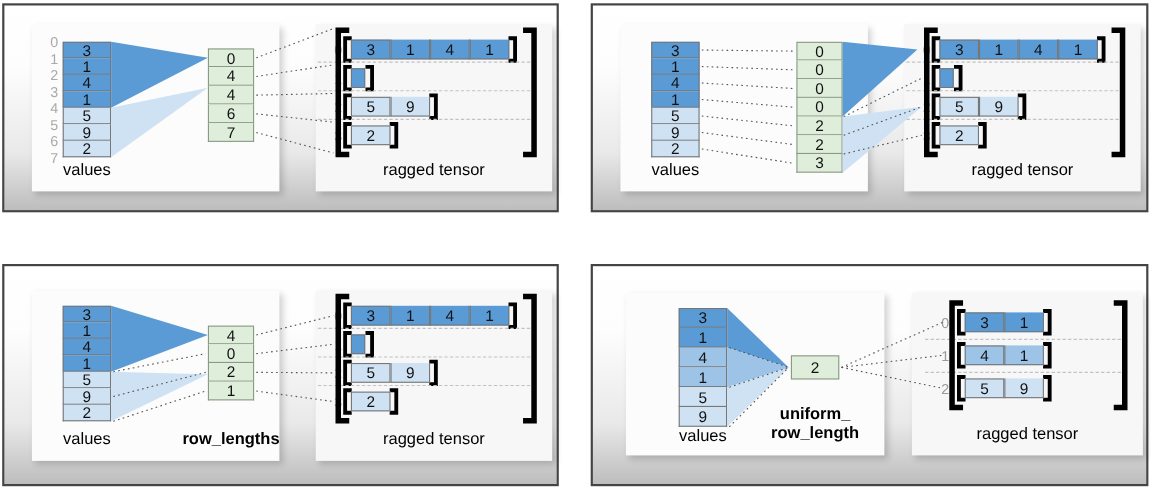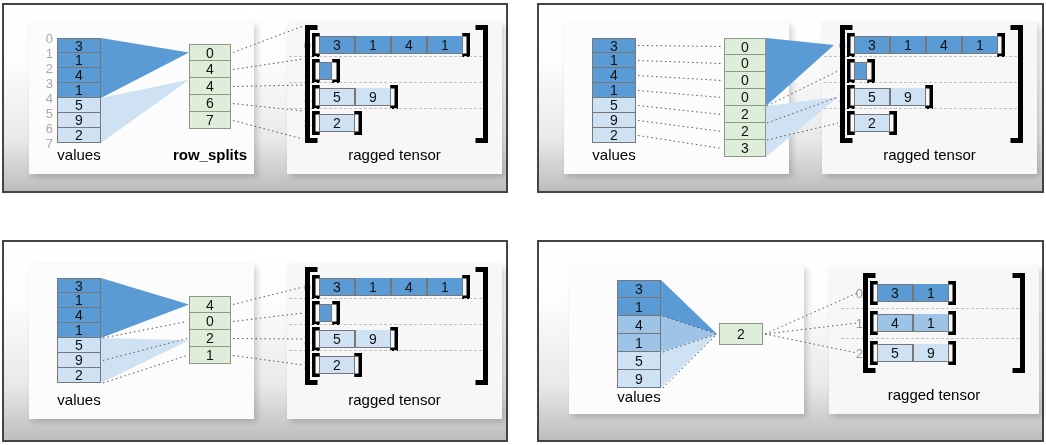--- a/index.html
+++ b/index.html
@@ -68,21 +68,20 @@
           <div class="idx" style="left: 10px; top: 114px;">7</div>
         </div>
         <div class="col" style="left: 160px; top: 22px; width: 42px;">
           <div class="cell gcell" style="width: 42px; height: 17px;">0</div>
           <div class="cell gcell" style="width: 42px; height: 17px;">4</div>
           <div class="cell gcell" style="width: 42px; height: 17px;">4</div>
           <div class="cell gcell" style="width: 42px; height: 17px;">6</div>
           <div class="cell gcell" style="width: 42px; height: 17px;">7</div>
         </div>
         <div class="cap" style="left: 6px; top: 124px; width: 88px;">values</div>
-        <div class="cap bold" style="left: 102px; top: 124px; width: 158px;">row_splits</div>
       </div>
       <div class="card shadowed" style="left: 283px; top: 17px; width: 215px; height: 152px;">
         <div class="cap" style="left: 0px; top: 124px; width: 215px;">ragged tensor</div>
         <div class="rt" style="left: 0px; top: 0px;">
           <div class="rowlab" style="left: 12px; top: 16px;">0</div>
           <div style="position: absolute; left: 25px; top: 11px; width: 158px; height: 24px;">
             <svg width="158" height="24">
               <path d="M 7.75 1.75 L 1.75 1.75 L 1.75 22.25 L 7.75 22.25" stroke="#000" stroke-width="3.5" fill="none"></path>
               <path d="M 150.25 1.75 L 156.25 1.75 L 156.25 22.25 L 150.25 22.25" stroke="#000" stroke-width="3.5" fill="none"></path>
             </svg>
@@ -235,20 +234,21 @@
           <div class="cell" style="width: 44px; height: 15px; background: rgb(207, 226, 243);">9</div>
           <div class="cell" style="width: 44px; height: 15px; background: rgb(207, 226, 243);">2</div>
         </div>
         <div class="col" style="left: 160px; top: 32px; width: 42px;">
           <div class="cell gcell" style="width: 42px; height: 17px;">4</div>
           <div class="cell gcell" style="width: 42px; height: 17px;">0</div>
           <div class="cell gcell" style="width: 42px; height: 17px;">2</div>
           <div class="cell gcell" style="width: 42px; height: 17px;">1</div>
         </div>
         <div class="cap" style="left: 6px; top: 127px; width: 88px;">values</div>
+        <div class="cap bold" style="left: 102px; top: 127px; width: 158px;">row_lengths</div>
       </div>
       <div class="card shadowed" style="left: 283px; top: 22px; width: 215px; height: 155px;">
         <div class="cap" style="left: 0px; top: 127px; width: 215px;">ragged tensor</div>
         <div class="rt" style="left: 0px; top: 0px;">
           <div class="rowlab" style="left: 12px; top: 16px;">0</div>
           <div style="position: absolute; left: 25px; top: 11px; width: 158px; height: 24px;">
             <svg width="158" height="24">
               <path d="M 7.75 1.75 L 1.75 1.75 L 1.75 22.25 L 7.75 22.25" stroke="#000" stroke-width="3.5" fill="none"></path>
               <path d="M 150.25 1.75 L 156.25 1.75 L 156.25 22.25 L 150.25 22.25" stroke="#000" stroke-width="3.5" fill="none"></path>
             </svg>
@@ -312,20 +312,24 @@
           <div class="cell" style="width: 44px; height: 18px; background: rgb(91, 155, 213);">1</div>
           <div class="cell" style="width: 44px; height: 18px; background: rgb(157, 195, 230);">4</div>
           <div class="cell" style="width: 44px; height: 18px; background: rgb(157, 195, 230);">1</div>
           <div class="cell" style="width: 44px; height: 18px; background: rgb(207, 226, 243);">5</div>
           <div class="cell" style="width: 44px; height: 18px; background: rgb(207, 226, 243);">9</div>
         </div>
         <div class="col" style="left: 150px; top: 57px; width: 44px;">
           <div class="cell gcell" style="width: 44px; height: 22px;">2</div>
         </div>
         <div class="cap" style="left: 26px; top: 122px; width: 88px;">values</div>
+        <div class="cap bold" style="left: 92px; top: 102px; width: 160px;">
+          <div>uniform_</div>
+          <div>row_length</div>
+        </div>
       </div>
       <div class="card shadowed" style="left: 290px; top: 24px; width: 210px; height: 148px;">
         <div class="cap" style="left: 0px; top: 120px; width: 210px;">ragged tensor</div>
         <div class="rt" style="left: 0px; top: 0px;">
           <div class="rowlab" style="left: 22px; top: 20px;">0</div>
           <div style="position: absolute; left: 41px; top: 15px; width: 86px; height: 24px;">
             <svg width="86" height="24">
               <path d="M 7.75 1.75 L 1.75 1.75 L 1.75 22.25 L 7.75 22.25" stroke="#000" stroke-width="3.5" fill="none"></path>
               <path d="M 78.25 1.75 L 84.25 1.75 L 84.25 22.25 L 78.25 22.25" stroke="#000" stroke-width="3.5" fill="none"></path>
             </svg>

